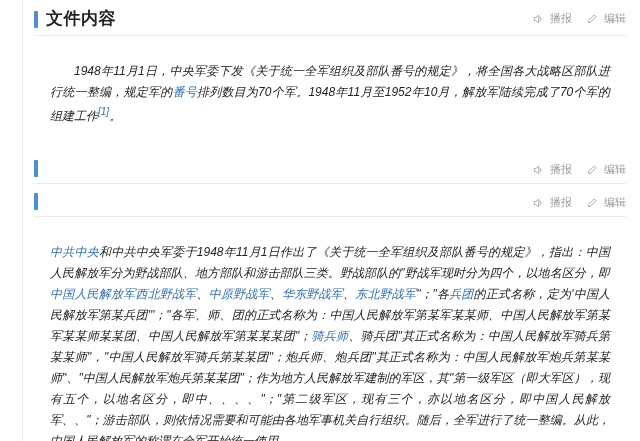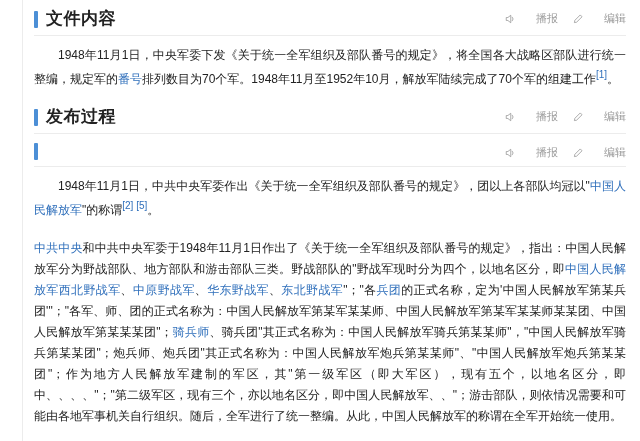--- a/index.html
+++ b/index.html
@@ -70,40 +70,41 @@
     top: 11px;
     display: flex;
     align-items: center;
     gap: 14px;
     color: #9a9a9a;
     font-size: 11px;
   }
   .tool {
     display: flex;
     align-items: center;
-    gap: 20px;
+    gap: 6px;
     cursor: pointer;
   }
   .tool svg { display: block; }
   .tool-label { color: #9a9a9a; }
 
   .divider {
     height: 1px;
     background: #ececec;
     margin: 0;
   }
 
   p.para {
-    margin: 0;
+    margin: 16px;
     padding: 9px 0 8px 0;
     line-height: 1.75;
     font-size: 12px;
     color: #222;
     text-align: justify;
     text-indent: 2em;
+    font-style: italic;
   }
   p.para.noindent { text-indent: 0; }
   a.lnk {
     color: #2f6fbb;
     text-decoration: none;
   }
   sup.ref {
     color: #2f6fbb;
     font-size: 10px;
     vertical-align: super;
@@ -139,21 +140,20 @@
           </span>
           <span class="tool-label">编辑</span>
         </span>
       </span>
     </div>
     <div class="divider"></div>
     <p class="para">1948年11月1日，中央军委下发《关于统一全军组织及部队番号的规定》，将全国各大战略区部队进行统一整编，规定军的<a class="lnk">番号</a>排列数目为70个军。1948年11月至1952年10月，解放军陆续完成了70个军的组建工作<sup class="ref">[1]</sup>。</p>
 
     <div class="section-head">
       <span class="h-accent"></span>
-      <span class="h-title">发布过程</span>
       <span class="head-tools">
         <span class="tool">
           <span>
             <svg width="12" height="12" viewBox="0 0 16 16">
                 <path d="M3 6h2.2L9 3v10L5.2 10H3z" fill="none" stroke="#9a9a9a" stroke-width="1.1" stroke-linejoin="round"></path>
                 <path d="M11 5.5a3.4 3.4 0 0 1 0 5" fill="none" stroke="#9a9a9a" stroke-width="1.1" stroke-linecap="round"></path>
               </svg>
           </span>
           <span class="tool-label">播报</span>
         </span>
@@ -185,17 +185,16 @@
           <span>
             <svg width="12" height="12" viewBox="0 0 16 16">
                 <path d="M11 2.6l2.4 2.4-7.2 7.2-3 .6.6-3z" fill="none" stroke="#9a9a9a" stroke-width="1.1" stroke-linejoin="round"></path>
               </svg>
           </span>
           <span class="tool-label">编辑</span>
         </span>
       </span>
     </div>
     <div class="divider"></div>
-    <p class="para">1948年11月1日，中共中央军委作出《关于统一全军组织及部队番号的规定》，团以上各部队均冠以"<a class="lnk">中国人民解放军</a>"的称谓<sup class="ref">[2] [5]</sup>。</p>
     <p class="para noindent"><a class="lnk">中共中央</a>和中共中央军委于1948年11月1日作出了《关于统一全军组织及部队番号的规定》，指出：中国人民解放军分为野战部队、地方部队和游击部队三类。野战部队的"野战军现时分为四个，以地名区分，即<a class="lnk">中国人民解放军西北野战军</a>、<a class="lnk">中原野战军</a>、<a class="lnk">华东野战军</a>、<a class="lnk">东北野战军</a>"；"各<a class="lnk">兵团</a>的正式名称，定为'中国人民解放军第某兵团'"；"各军、师、团的正式名称为：中国人民解放军第某军某某师、中国人民解放军第某军某某师某某团、中国人民解放军第某某某团"；<a class="lnk">骑兵师</a>、骑兵团"其正式名称为：中国人民解放军骑兵第某某师"，"中国人民解放军骑兵第某某团"；炮兵师、炮兵团"其正式名称为：中国人民解放军炮兵第某某师"、"中国人民解放军炮兵第某某团"；作为地方人民解放军建制的军区，其"第一级军区（即大军区），现有五个，以地名区分，即中、、、、"；"第二级军区，现有三个，亦以地名区分，即中国人民解放军、、"；游击部队，则依情况需要和可能由各地军事机关自行组织。随后，全军进行了统一整编。从此，中国人民解放军的称谓在全军开始统一使用。</p>
 
   </div>
 </div>
 
 </body></html>

